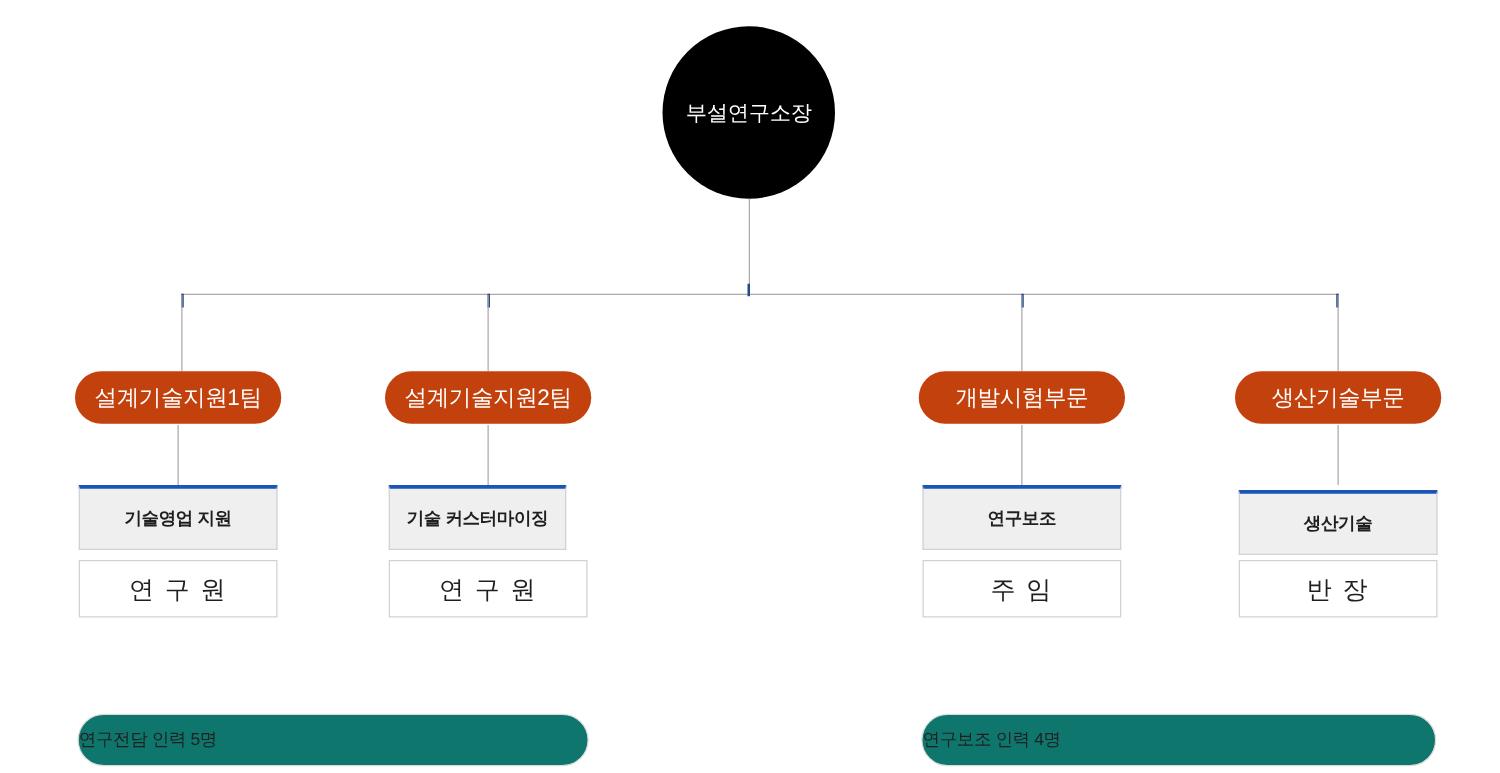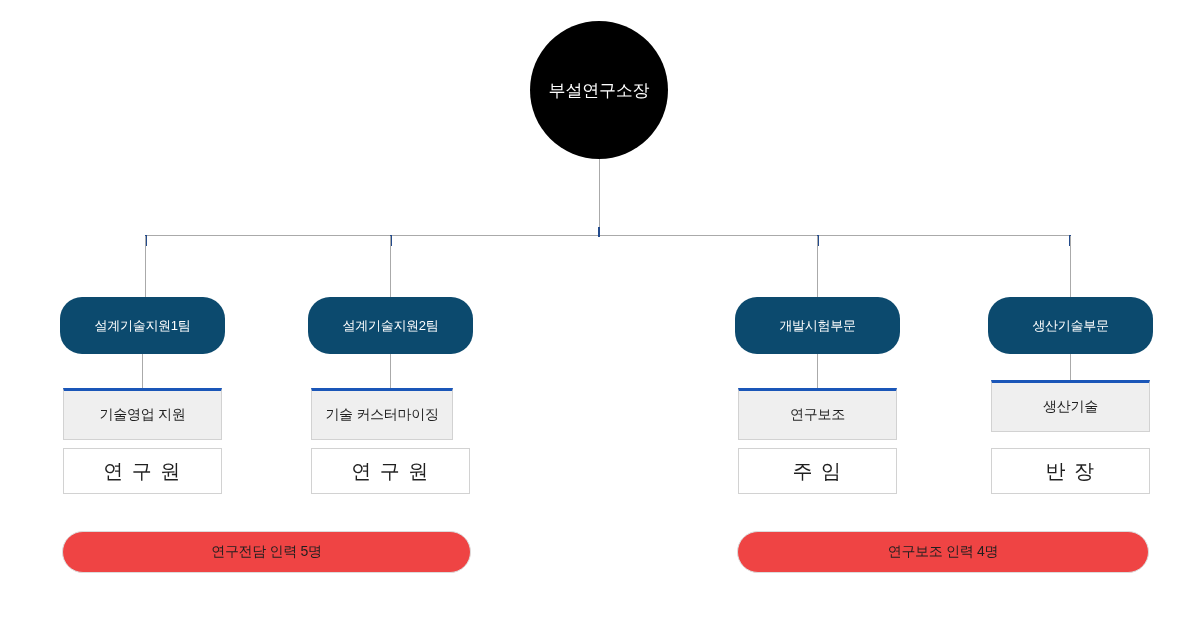--- a/index.html
+++ b/index.html
@@ -52,47 +52,48 @@
     justify-content: center;
     font-size: 17px;
     letter-spacing: -0.2px;
     line-height: 1;
     white-space: nowrap;
   }
 
   
   .branch-pill {
     position: absolute;
-    height: 57px;
+    height: 42px;
     border-radius: 22px;
-    background: #0c4a6e;
+    background: #c2410c;
     color: #ffffff;
     display: flex;
     align-items: center;
     justify-content: center;
-    font-size: 13px;
+    font-size: 18px;
     letter-spacing: -0.3px;
     white-space: nowrap;
   }
 
   
   .dept-box {
     position: absolute;
     height: 52px;
     box-sizing: border-box;
     background: #efefef;
     border: 1px solid #d2d2d2;
     border-top: 3px solid #1a56b8;
     display: flex;
     align-items: center;
     justify-content: center;
     font-size: 14px;
     color: #1f1f1f;
     letter-spacing: -0.3px;
     white-space: nowrap;
+    font-weight: bold;
   }
 
   
   .role-box {
     position: absolute;
     height: 46px;
     box-sizing: border-box;
     background: #ffffff;
     border: 1px solid #d2d2d2;
     display: flex;
@@ -103,29 +104,30 @@
     letter-spacing: 1.5px;
     white-space: nowrap;
   }
 
   
   .summary-pill {
     position: absolute;
     height: 42px;
     box-sizing: border-box;
     border-radius: 21px;
-    background: #ef4444;
+    background: #0f766e;
     border: 1px solid #dcdcdc;
     display: flex;
     align-items: center;
-    justify-content: center;
+    justify-content: flex-start;
     font-size: 14px;
     color: #1f1f1f;
     letter-spacing: -0.3px;
     white-space: nowrap;
+    margin-top: 40px;
   }
 </style>
 </head>
 <body>
 
 <div id="org-chart">
 
   <div class="root-node">
     <span>부설연구소장</span>
   </div>
@@ -176,21 +178,21 @@
   <div class="dept-box" style="left:738px; top:388px; width:159px;">
     <span>연구보조</span>
   </div>
   <div class="role-box" style="left:738px; top:448px; width:159px;">
     <span>주 임</span>
   </div>
 
   <div class="branch-pill" style="left:988px; top:297px; width:165px;">
     <span>생산기술부문</span>
   </div>
-  <div class="dept-box" style="left:991px; top:380px; width:159px;">
+  <div class="dept-box" style="left:991px; top:392px; width:159px;">
     <span>생산기술</span>
   </div>
   <div class="role-box" style="left:991px; top:448px; width:159px;">
     <span>반 장</span>
   </div>
 
   <div class="summary-pill" style="left:62px; top:531px; width:409px;">
     <span>연구전담 인력 5명</span>
   </div>
   <div class="summary-pill" style="left:737px; top:531px; width:412px;">

